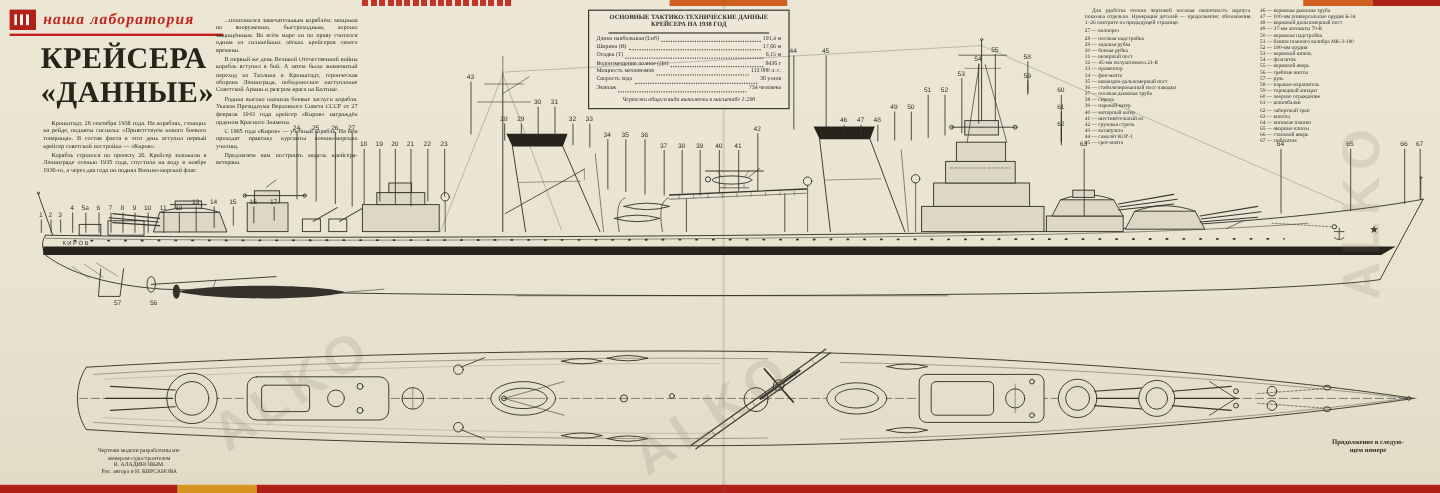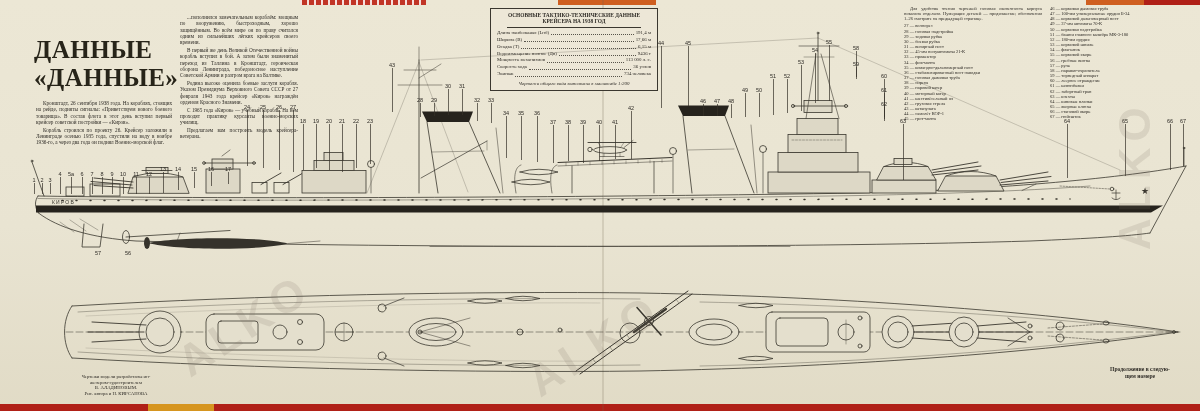--- a/index.html
+++ b/index.html
@@ -63,23 +63,28 @@
       <div class="strip-seg" style="left: 1086px; width: 58px; background-color: rgb(207, 95, 32);"></div>
       <div class="strip-seg" style="left: 1144px; width: 56px; background-color: rgb(176, 32, 23);"></div>
     </div>
   <div class="strip strip-bottom">
       <div class="strip-seg" style="left: 0px; width: 148px; background-color: rgb(176, 32, 23);"></div>
       <div class="strip-seg" style="left: 148px; width: 66px; background-color: rgb(214, 149, 31);"></div>
       <div class="strip-seg" style="left: 214px; width: 986px; background-color: rgb(176, 32, 23);"></div>
     </div>
   <div class="fold"></div>
 
+  <div class="masthead">
+    <div class="logo"></div>
+    <div class="masthead-label">наша лаборатория</div>
+    <div class="masthead-rule"></div>
+  </div>
 
   <div class="title">
-    <span>ДАННЫЕ</span>
+    <span>КРЕЙСЕРА</span>
     <span>«ДАННЫЕ»</span>
   </div>
 
   <div class="col-1">
       <div class="para">Кронштадт, 26 сентября 1938 года. На кораблях, стоящих на рейде, подняты сигналы: «Приветствуем нового боевого товарища». В состав флота в этот день вступил первый крейсер советской постройки — «Киров».</div>
       <div class="para">Корабль строился по проекту 26. Крейсер заложили в Ленинграде осенью 1935 года, спустили на воду в ноябре 1936-го, а через два года он поднял Военно-морской флаг.</div>
     </div>
   <div class="col-2">
       <div class="para">...пополнился замечательным кораблём: мощным по вооружению, быстроходным, хорошо защищённым. Во всём мире он по праву считался одним из сильнейших лёгких крейсеров своего времени.</div>
       <div class="para">В первый же день Великой Отечественной войны корабль вступил в бой. А затем были знаменитый переход из Таллина в Кронштадт, героическая оборона Ленинграда, победоносное наступление Советской Армии и разгром врага на Балтике.</div>

